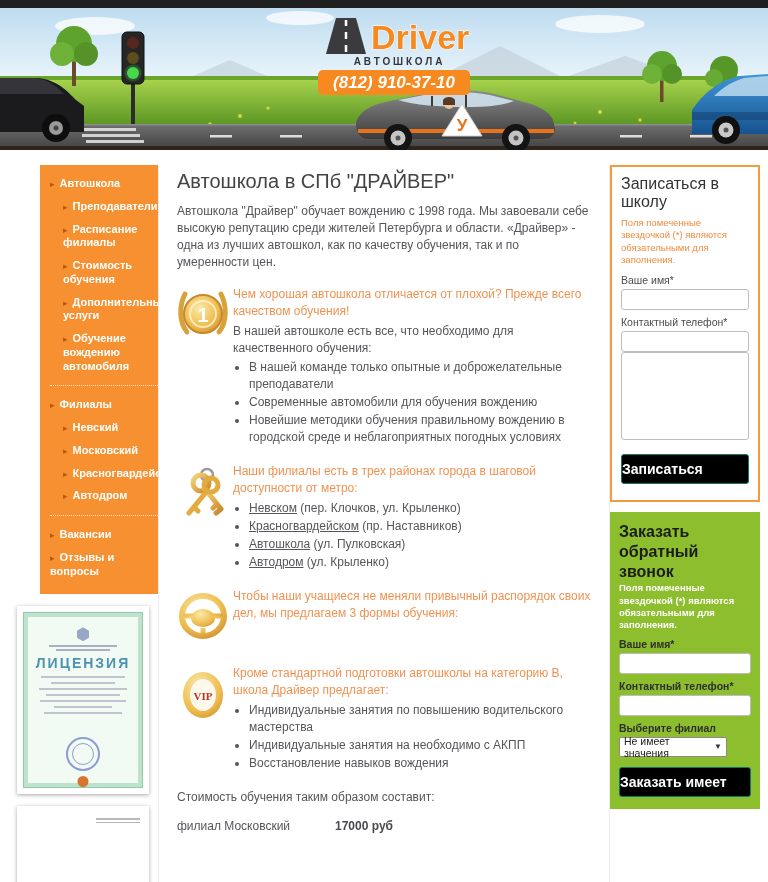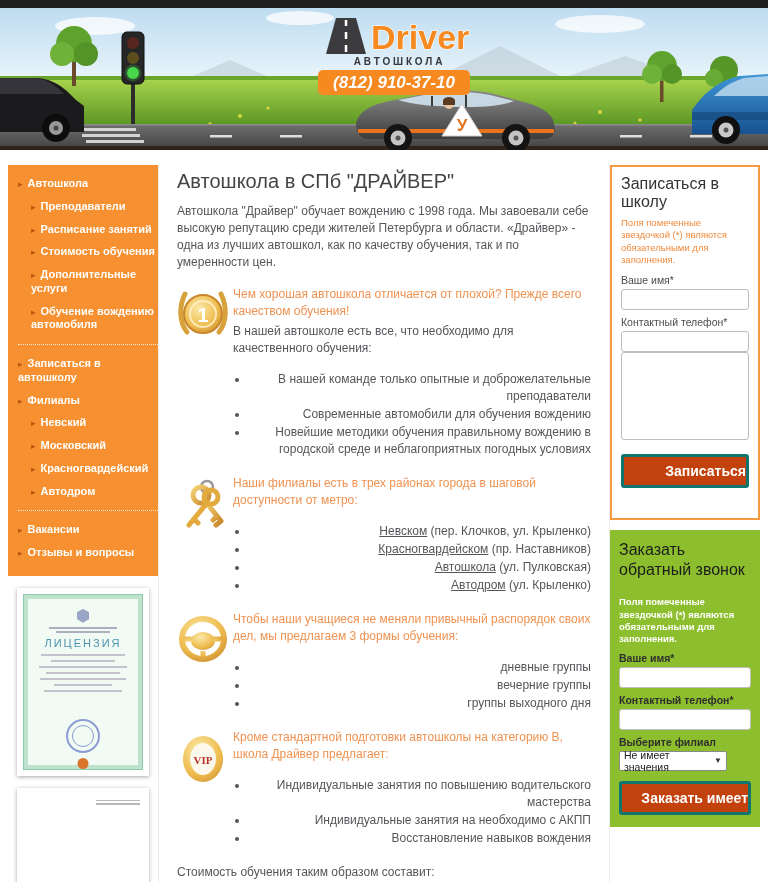--- a/index.html
+++ b/index.html
@@ -4,69 +4,69 @@
 <style>
   * { margin:0; padding:0; box-sizing:border-box; }
   html,body { width:768px; background:#fff; font-family:"Liberation Sans","DejaVu Sans",sans-serif; }
   body { height:882px; overflow:hidden; }
   .topbar { height:8px; background:#1f1f1f; }
   .banner { position:relative; height:142px; overflow:hidden; }
   .content { display:flex; padding:15px 8px 0 8px; align-items:flex-start; }
 
   
   .leftcol { width:150px; flex:0 0 150px; }
-  .menu { background:#f79030; padding:12px 0 14px 10px; }
+  .menu { background:#f79030; padding:12px 0 14px 10px;margin-left:32px; }
   .mi { margin-bottom:9px; font-size:11px; font-weight:bold; line-height:1.25; cursor:pointer; }
   .mi a { color:#fff; text-decoration:none; }
   .mi .arr { color:#b85810; font-size:9px; margin-right:5px; }
   .mi.l1 { margin-left:13px; }
   .sep { border-top:1px dotted #ffe9d2; margin:12px 0; }
   .cert { width:132px; margin:12px auto 0 auto; background:#fff; box-shadow:0 1px 4px rgba(0,0,0,.35); position:relative; }
   .cert1 { height:188px; padding:7px; }
   .lic-inner { height:100%; border:4px solid #bfe2cd; outline:1px solid #8fcbaa; background:#f2faf4; padding:10px 6px 4px 6px; text-align:center; position:relative; }
   .lic-crest { width:12px; height:14px; background:#9aa6c6; margin:0 auto 4px auto; clip-path:polygon(50% 0,100% 25%,100% 75%,50% 100%,0 75%,0 25%); }
   .lic-mini { height:2px; background:#aab0c2; margin:2px auto; }
-  .lic-title { font-size:11px; font-weight:normal; letter-spacing:2px; color:#4b93b0; margin:4px 0 5px 0; }
+  .lic-title { font-size:14px; font-weight:bold; letter-spacing:2px; color:#4b93b0; margin:4px 0 5px 0; }
   .lic-line { height:2px; background:#c3c3cf; margin:4px auto; }
   .lic-stamp { position:absolute; bottom:12px; left:50%; transform:translateX(-50%); width:34px; height:34px; border:2px solid #6b7cc9; border-radius:50%; opacity:.75; }
   .lic-stamp::after { content:""; position:absolute; inset:4px; border:1px solid #6b7cc9; border-radius:50%; }
   .lic-seal { position:absolute; bottom:-4px; left:50%; transform:translateX(-50%); width:11px; height:11px; background:#d8742c; border-radius:50%; }
   .cert2 { height:183px; padding:10px 9px; }
   .c2-top { width:44px; margin-left:auto; }
   .c2-top div { height:1.5px; background:#b9b9b9; margin:2px 0; }
 
   
   .maincol { flex:1 1 auto; border-left:1px solid #ececec; border-right:1px solid #ececec; padding:2px 18px 20px 18px; min-height:718px; color:#55565a; font-size:12px; line-height:1.42; }
   h1 { font-size:20px; font-weight:normal; color:#444; margin-bottom:8px; }
   .intro { margin-bottom:14px; }
   .sect { display:flex; margin-bottom:16px; }
   .sect .ic { flex:0 0 56px; padding-top:2px; }
   .sect .tx { flex:1; }
   .oh { color:#ef9251; margin-bottom:3px; }
-  .sect ul, .plain-ul { margin:14px 0 0 16px;text-align:right; }
+  .sect ul, .plain-ul { margin:2px 0 0 16px; }
   .sect li { margin-bottom:1px; }
   .sect a { color:#55565a; }
   h3.promo { color:#f4771f; font-size:15px; margin:10px 0 10px 0; }
   .pricelead { margin-bottom:12px; }
   .prow { display:flex; margin-bottom:2px; }
   .prow .pn { width:158px; }
   .prow .pv { font-weight:bold; color:#4a4a4e; }
-  .btn { display:inline-block; background:#c2410c; border:3px solid #0f766e; border-radius:3px; color:#fff; font-weight:bold; text-align:right; cursor:pointer; }
+  .btn { display:inline-block; background:#000000; border:1px solid #0f766e; border-radius:3px; color:#fff; font-weight:bold; text-align:left; cursor:pointer; }
 
   
   .rightcol { width:150px; flex:0 0 150px; }
-  .form1 { border:2px solid #f59a3e; background:#fff; padding:8px 9px 30px 9px; }
+  .form1 { border:2px solid #f59a3e; background:#fff; padding:8px 9px 16px 9px; }
   .f-title { font-size:16px; color:#333; margin-bottom:6px; }
   .f-note { font-size:9.5px; color:#f08a3c; line-height:1.3; margin-bottom:8px; }
   .f-label { font-size:10.5px; color:#4c4c4c; margin:6px 0 3px 0; }
   .f-input { width:100%; height:21px; border:1px solid #bdbdbd; border-radius:3px; background:#fff; padding:0 4px; font-size:11px; }
   .f-textarea { width:100%; height:88px; border:1px solid #bdbdbd; border-radius:3px; background:#fff; resize:none; font-size:11px; padding:3px 4px; }
   .btn-form { display:block; width:100%; font-size:14px; padding:6px 0; margin-top:10px; }
   .form2 { background:#8cbe2d; margin-top:10px; padding:10px 9px 12px 9px; }
-  .f2-title { font-size:16px; font-weight:normal; color:#1c1c1c; line-height:1.25; margin-bottom:16px; }
+  .f2-title { font-size:16px; font-weight:bold; color:#1c1c1c; line-height:1.25; margin-bottom:0; }
   .f2-note { font-size:9.5px; color:#fff; font-weight:bold; line-height:1.3; margin-bottom:6px; }
   .f2-label { font-size:10.5px; font-weight:bold; color:#2f2f2f; margin:6px 0 3px 0; }
   .select { background:#fff; border:1px solid #8a8a8a; border-radius:2px; height:20px; width:108px; font-size:10.5px; color:#222; display:flex; align-items:center; justify-content:space-between; padding:0 4px; cursor:pointer; }
   .select .dd { font-size:8px; color:#333; }
 </style>
 </head>
 <body>
 
 <div class="page">
   <div class="topbar"></div>
@@ -208,26 +208,25 @@
       </g>
     </svg>
   </div>
 
   <div class="content">
 
     <aside class="leftcol">
       <nav class="menu">
         <div class="mi l0"><span class="arr">▸</span><a>Автошкола</a></div>
         <div class="mi l1"><span class="arr">▸</span><a>Преподаватели</a></div>
-        <div class="mi l1"><span class="arr">▸</span><a>Расписание занятий</a></div>
+        <div class="mi l1"><span class="arr">▸</span><a>Расписание филиалы</a></div>
         <div class="mi l1"><span class="arr">▸</span><a>Стоимость обучения</a></div>
         <div class="mi l1"><span class="arr">▸</span><a>Дополнительные услуги</a></div>
         <div class="mi l1"><span class="arr">▸</span><a>Обучение вождению автомобиля</a></div>
         <div class="sep"></div>
-        <div class="mi l0"><span class="arr">▸</span><a>Записаться в автошколу</a></div>
         <div class="mi l0"><span class="arr">▸</span><a>Филиалы</a></div>
         <div class="mi l1"><span class="arr">▸</span><a>Невский</a></div>
         <div class="mi l1"><span class="arr">▸</span><a>Московский</a></div>
         <div class="mi l1"><span class="arr">▸</span><a>Красногвардейский</a></div>
         <div class="mi l1"><span class="arr">▸</span><a>Автодром</a></div>
         <div class="sep"></div>
         <div class="mi l0"><span class="arr">▸</span><a>Вакансии</a></div>
         <div class="mi l0" style="margin-bottom:2px"><span class="arr">▸</span><a>Отзывы и вопросы</a></div>
       </nav>
 
@@ -327,25 +326,20 @@
                   <stop offset="1" stop-color="#c9862a"></stop>
                 </radialGradient>
               </defs>
             <ellipse cx="26" cy="26" rx="21" ry="20" fill="none" stroke="url(#gold3)" stroke-width="6"></ellipse>
             <ellipse cx="26" cy="28" rx="12" ry="9" fill="url(#gold3)"></ellipse>
             <path d="M6,26 L16,26 M36,26 L46,26 M26,38 L26,45" stroke="url(#gold3)" stroke-width="5"></path>
           </svg>
         </div>
         <div class="tx">
           <div class="oh">Чтобы наши учащиеся не меняли привычный распорядок своих дел, мы предлагаем 3 формы обучения:</div>
-          <ul>
-            <li>дневные группы</li>
-            <li>вечерние группы</li>
-            <li>группы выходного дня</li>
-          </ul>
         </div>
       </div>
 
       <div class="sect">
         <div class="ic">
           <svg width="52" height="56" viewBox="0 0 52 56">
             <defs>
                 <radialGradient id="gold4" cx=".4" cy=".3" r=".9">
                   <stop offset="0" stop-color="#fbe9a8"></stop>
                   <stop offset=".6" stop-color="#eebc4e"></stop>

